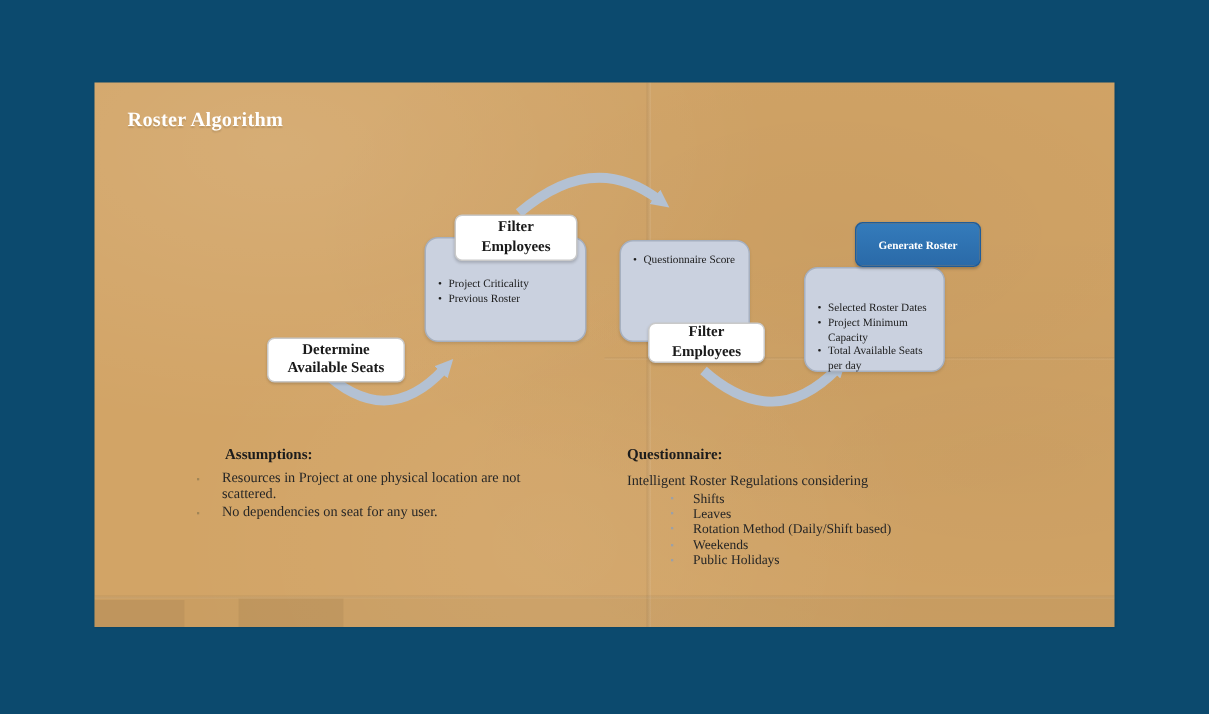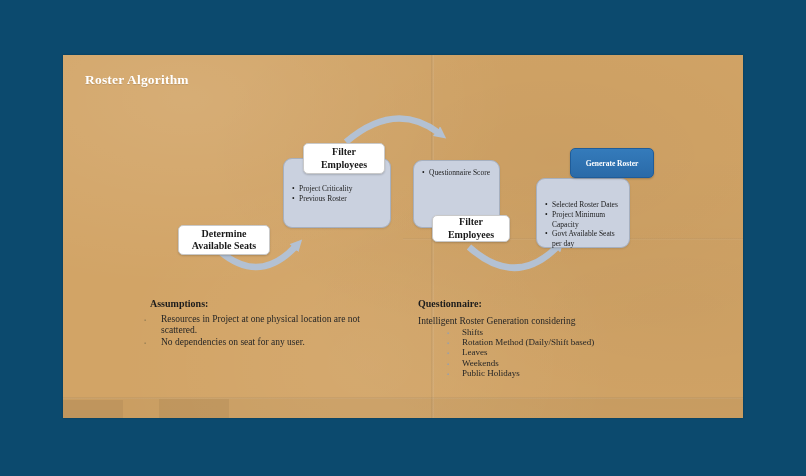--- a/index.html
+++ b/index.html
@@ -71,21 +71,21 @@
   .lbl4{left:507px;top:93px;width:84px;height:30px;}
 
   .note-heading{position:absolute;font-size:10px;font-weight:bold;color:#1c1c1c;z-index:2;}
   .nh-a{left:87px;top:243px;}
   .nh-e{left:355px;top:243px;}
   .intro{position:absolute;left:355px;top:261px;font-size:9.5px;color:#262626;z-index:2;}
 
   .nlist{position:absolute;margin:0;padding:0;list-style:none;z-index:2;color:#262626;}
   .nlist li{position:relative;}
   .nlist li::before{content:"\25AA";position:absolute;left:0;font-size:6px;}
-  .alist{left:81px;top:259px;width:250px;font-size:9.5px;line-height:11px;}
+  .alist{left:68px;top:259px;width:250px;font-size:9.5px;line-height:11px;}
   .alist li{padding-left:17px;margin-bottom:1px;}
   .alist li::before{top:1px;color:#a08557;}
   .elist{left:384px;top:272px;width:260px;font-size:9px;line-height:10.2px;}
   .elist li{padding-left:15px;}
   .elist li::before{top:1px;color:#9aa0a8;}
 </style>
 </head>
 <body>
 
 <div class="canvas">
@@ -125,35 +125,35 @@
       <ul>
         <li>Questionnaire Score</li>
       </ul>
     </div>
     <div class="label white lbl3">Filter Employees</div>
 
     <div class="gbox box4">
       <ul>
         <li>Selected Roster Dates</li>
         <li>Project Minimum Capacity</li>
-        <li>Govt Available Seats per day</li>
+        <li>Total Available Seats per day</li>
       </ul>
     </div>
     <div class="label blue lbl4">Generate Roster</div>
 
     <div class="note-heading nh-a">Assumptions:</div>
     <ul class="nlist alist">
       <li>Resources in Project at one physical location are not scattered.</li>
       <li>No dependencies on seat for any user.</li>
     </ul>
 
     <div class="note-heading nh-e">Questionnaire:</div>
-    <div class="intro">Intelligent Roster Generation considering</div>
+    <div class="intro">Intelligent Roster Regulations considering</div>
     <ul class="nlist elist">
       <li>Shifts</li>
+      <li>Leaves</li>
       <li>Rotation Method (Daily/Shift based)</li>
-      <li>Leaves</li>
       <li>Weekends</li>
       <li>Public Holidays</li>
     </ul>
 
   </div>
 </div>
 
 </body></html>

